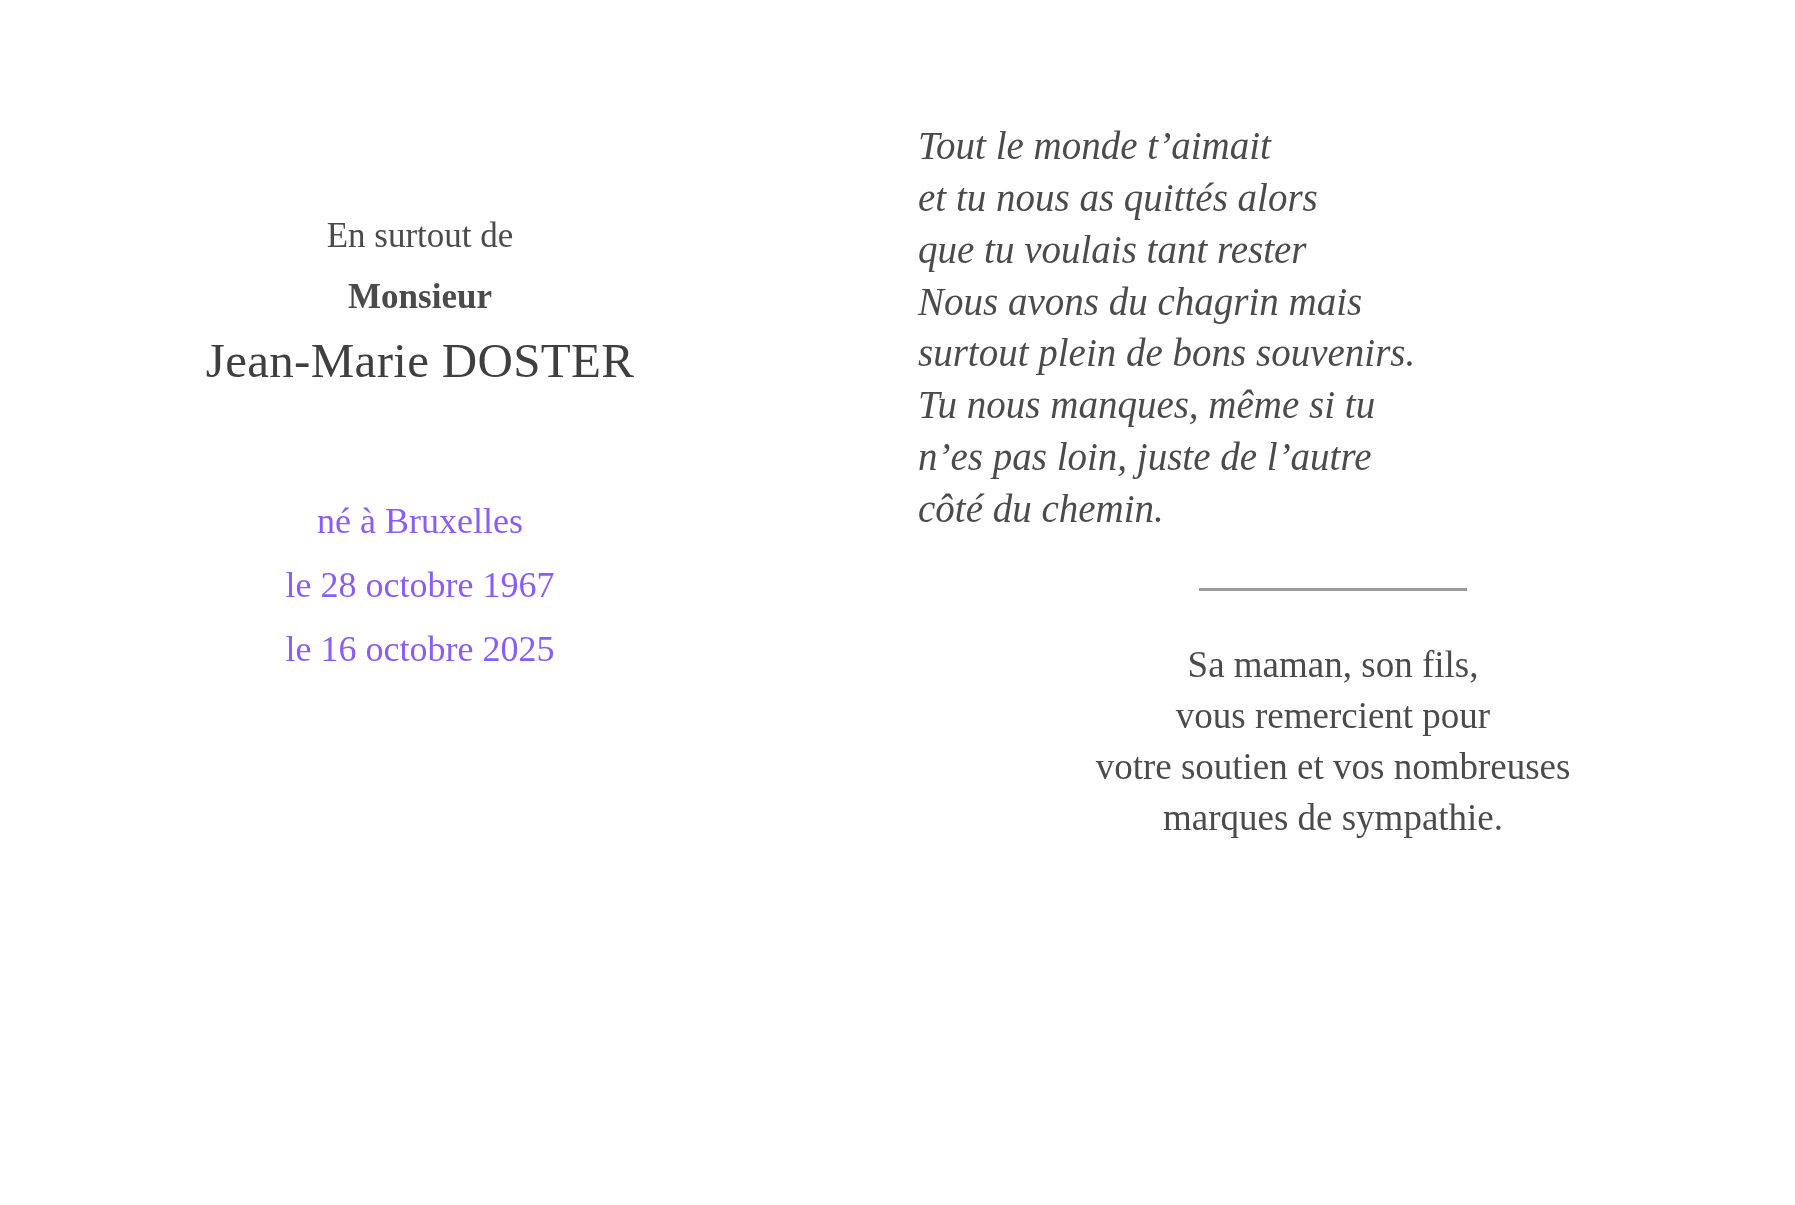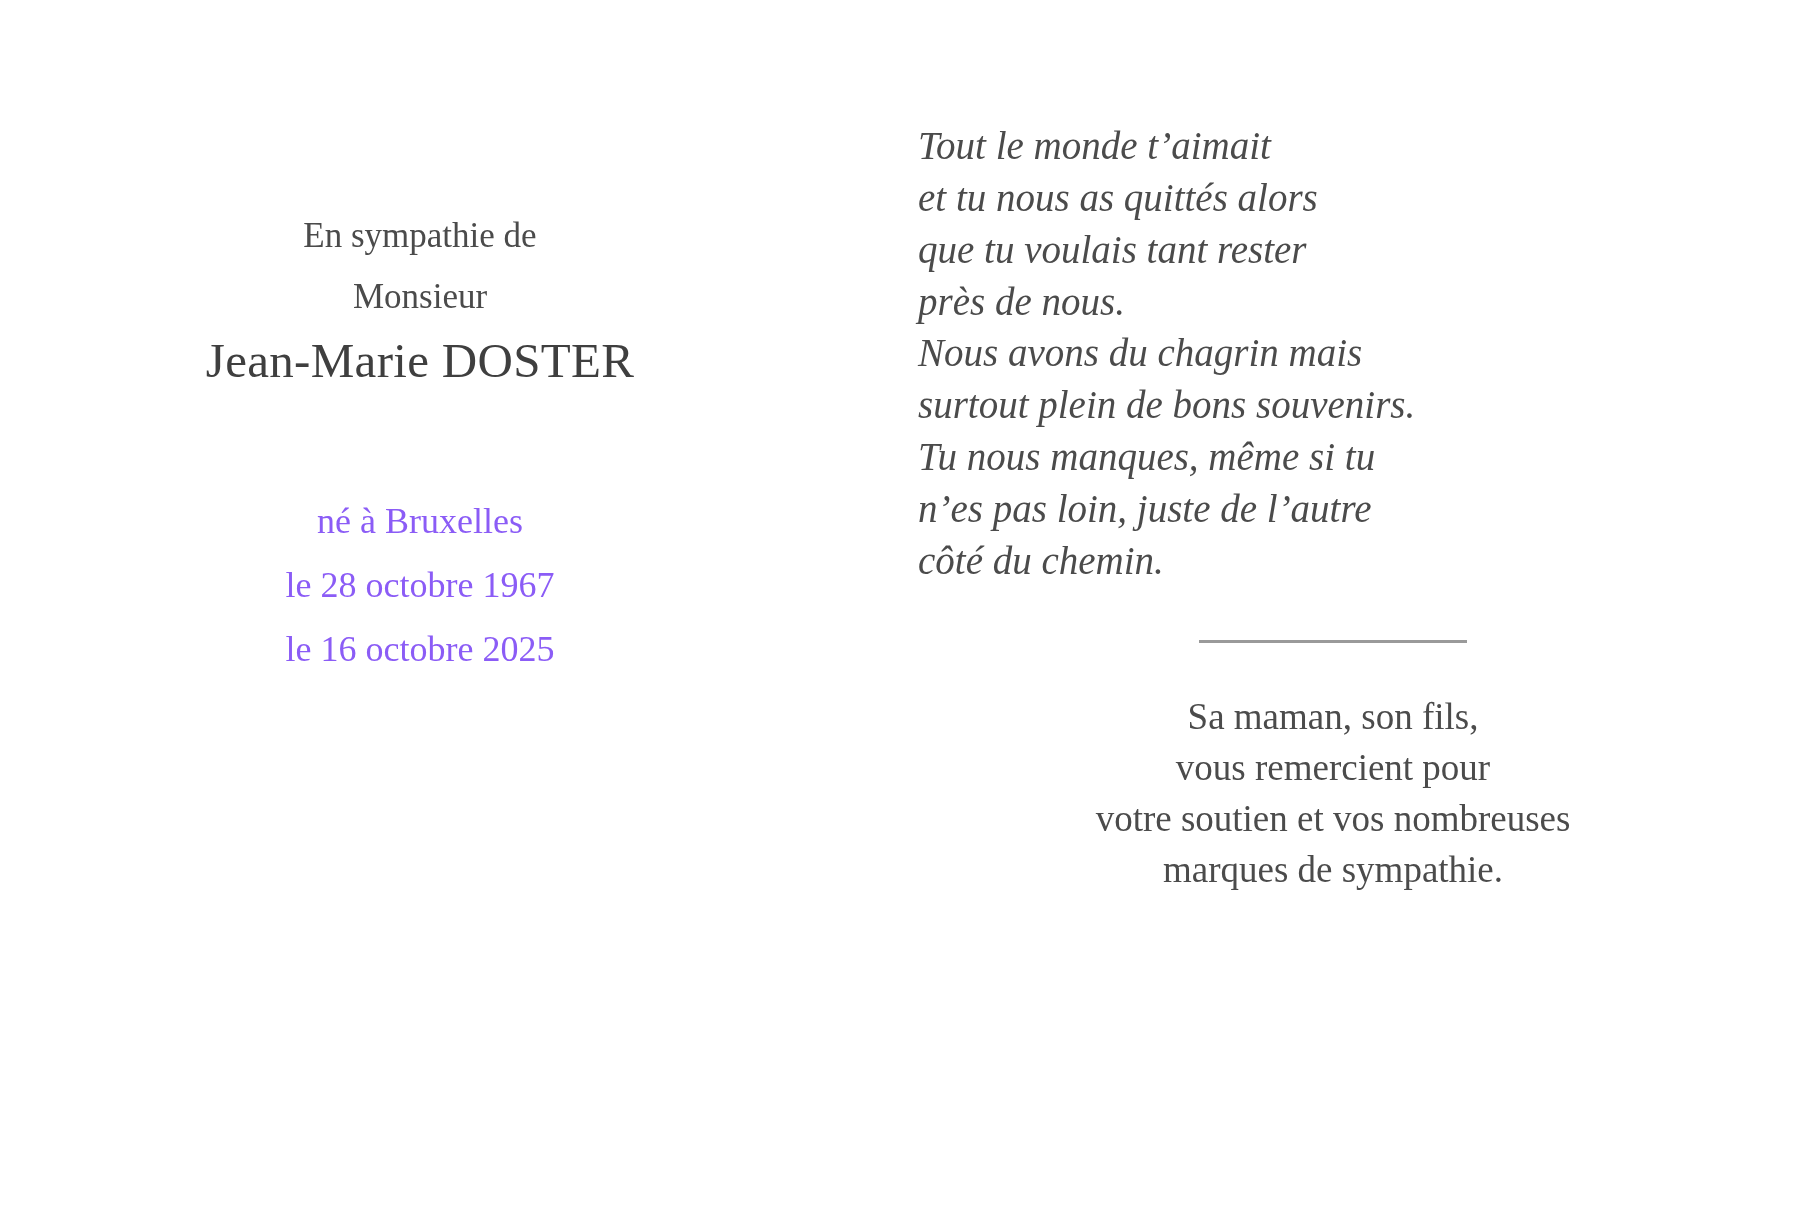--- a/index.html
+++ b/index.html
@@ -41,20 +41,21 @@
   .memoriam {
     font-size: 35px;
     line-height: 1.0;
     color: #4b4b4b;
   }
   .memoriam .line {
     margin-bottom: 26px;
   }
   .memoriam .title-line {
     margin-bottom: 22px;
+    font-weight: bold;
   }
   .name {
     font-size: 49px;
     letter-spacing: 0.3px;
     color: #3f3f3f;
     margin-bottom: 0;
     white-space: nowrap;
   }
   .dates {
     margin-top: 118px;
@@ -103,37 +104,36 @@
     white-space: nowrap;
   }
 </style>
 </head>
 <body>
 
 <div class="card">
 
   <div class="panel panel-left">
     <div class="memoriam">
-      <div class="line">En sympathie de</div>
+      <div class="line">En surtout de</div>
       <div class="title-line">Monsieur</div>
       <div class="name">Jean-Marie DOSTER</div>
     </div>
     <div class="dates">
       <div class="line">né à Bruxelles</div>
       <div class="line">le 28 octobre 1967</div>
       <div class="line">le 16 octobre 2025</div>
     </div>
   </div>
 
   <div class="panel panel-right">
     <div class="poem">
       <div class="pline">Tout le monde t’aimait</div>
       <div class="pline">et tu nous as quittés alors</div>
       <div class="pline">que tu voulais tant rester</div>
-      <div class="pline">près de nous.</div>
       <div class="pline">Nous avons du chagrin mais</div>
       <div class="pline">surtout plein de bons souvenirs.</div>
       <div class="pline">Tu nous manques, même si tu</div>
       <div class="pline">n’es pas loin, juste de l’autre</div>
       <div class="pline">côté du chemin.</div>
     </div>
 
     <div class="divider-wrap">
       <span class="divider"></span>
     </div>

